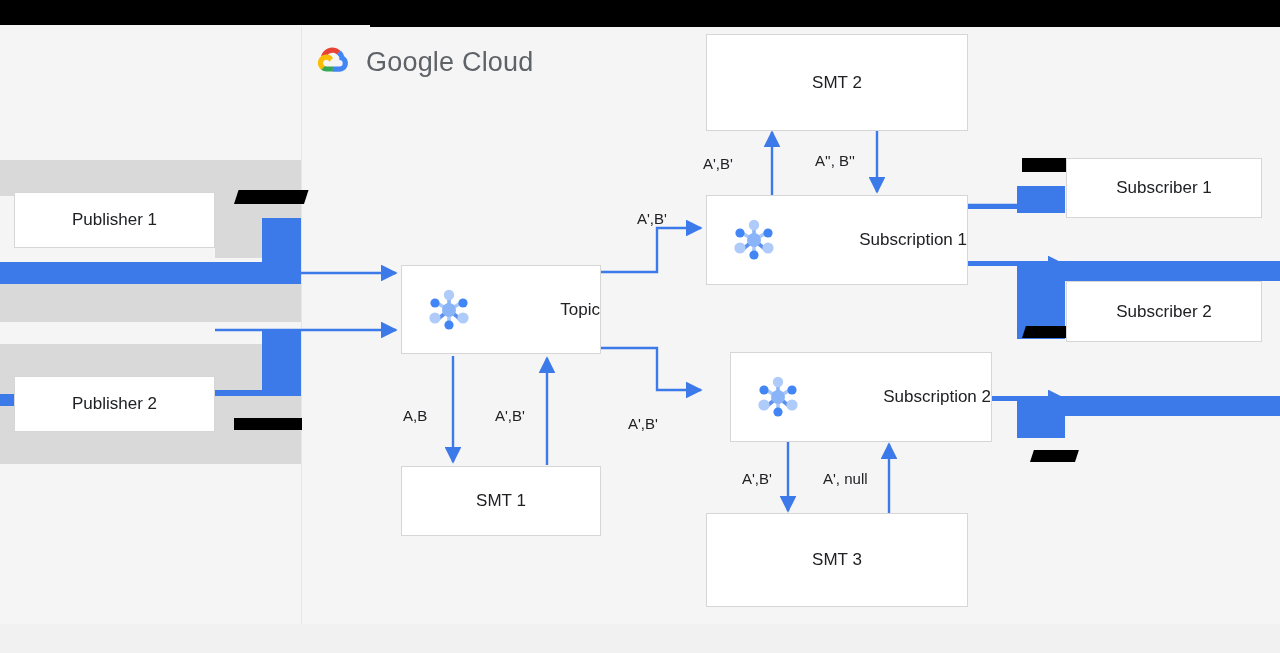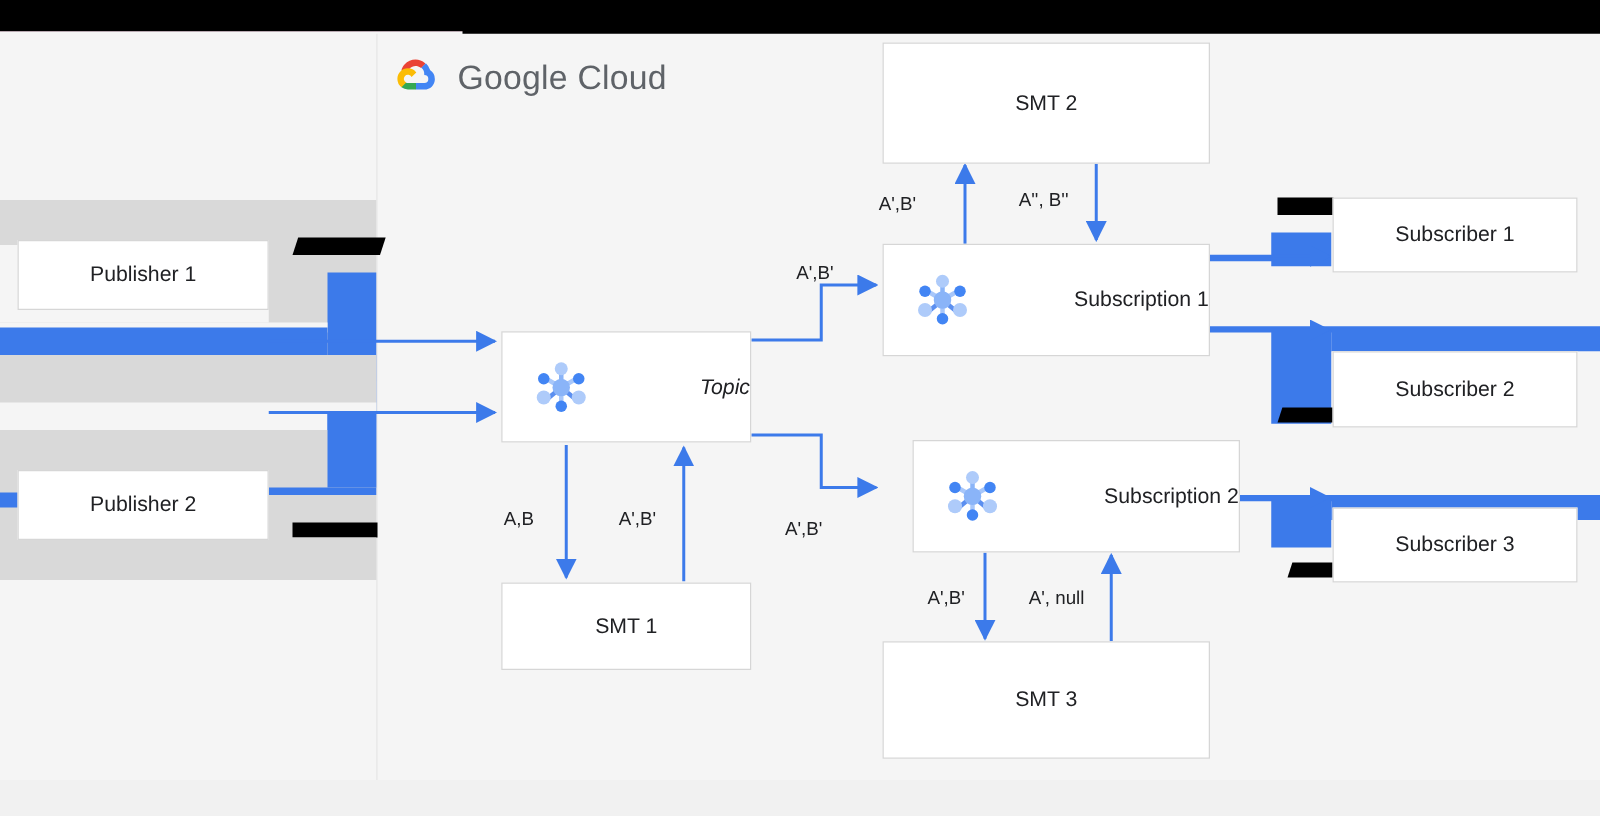--- a/index.html
+++ b/index.html
@@ -236,21 +236,21 @@
           <circle cx="29" cy="29" r="7" fill="#8ab4f8"></circle>
           <circle cx="29" cy="14" r="5.2" fill="#aecbfa"></circle>
           <circle cx="15" cy="22" r="4.6" fill="#4285f4"></circle>
           <circle cx="43" cy="22" r="4.6" fill="#4285f4"></circle>
           <circle cx="15" cy="37" r="5.6" fill="#aecbfa"></circle>
           <circle cx="43" cy="37" r="5.6" fill="#aecbfa"></circle>
           <circle cx="29" cy="44" r="4.6" fill="#4285f4"></circle>
         </g>
       </svg>
     </span>
-    <span class="node-label" style="margin-left:48px;font-style:italic;">Topic</span>
+    <span class="node-label" style="margin-left:48px;">Topic</span>
   </div>
 
   <div class="node" style="left:401px;top:466px;width:200px;height:70px;">
     <span class="node-label">SMT 1</span>
   </div>
 
   <div class="node" style="left:706px;top:34px;width:262px;height:97px;">
     <span class="node-label">SMT 2</span>
   </div>
 
@@ -305,17 +305,14 @@
   </div>
 
   <div class="node" style="left:1066px;top:158px;width:196px;height:60px;">
     <span class="node-label">Subscriber 1</span>
   </div>
 
   <div class="node" style="left:1066px;top:281px;width:196px;height:61px;">
     <span class="node-label">Subscriber 2</span>
   </div>
 
-  <div class="node" style="left:1066px;top:406px;width:196px;height:60px;">
-    <span class="node-label">Subscriber 3</span>
-  </div>
 
 </div>
 
 </body></html>

